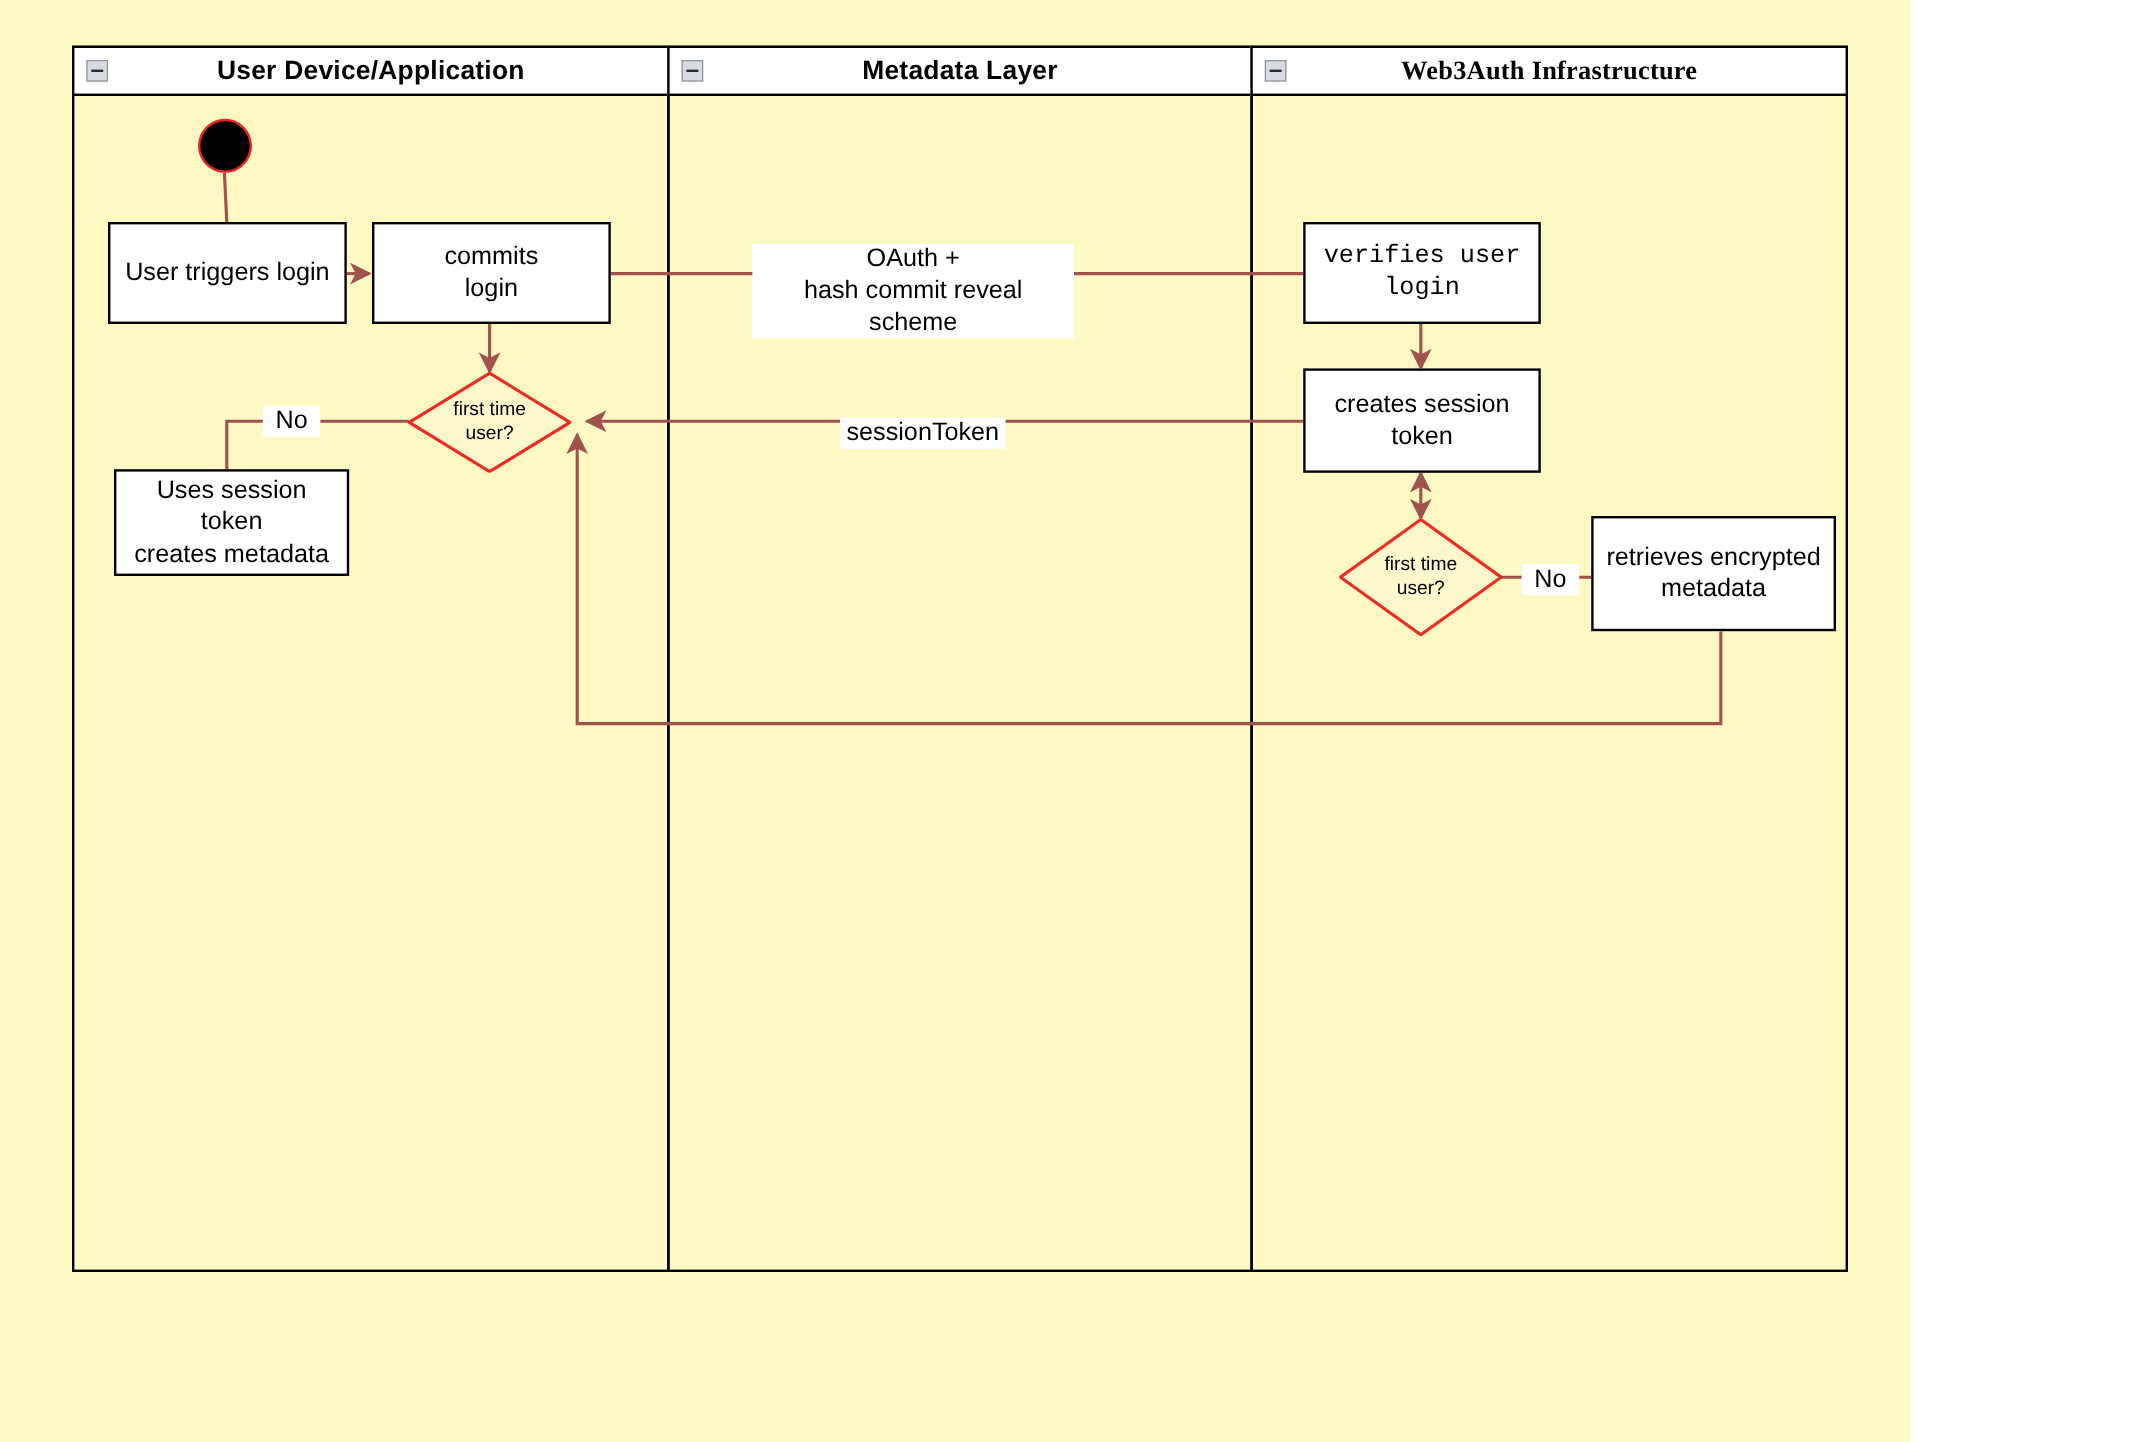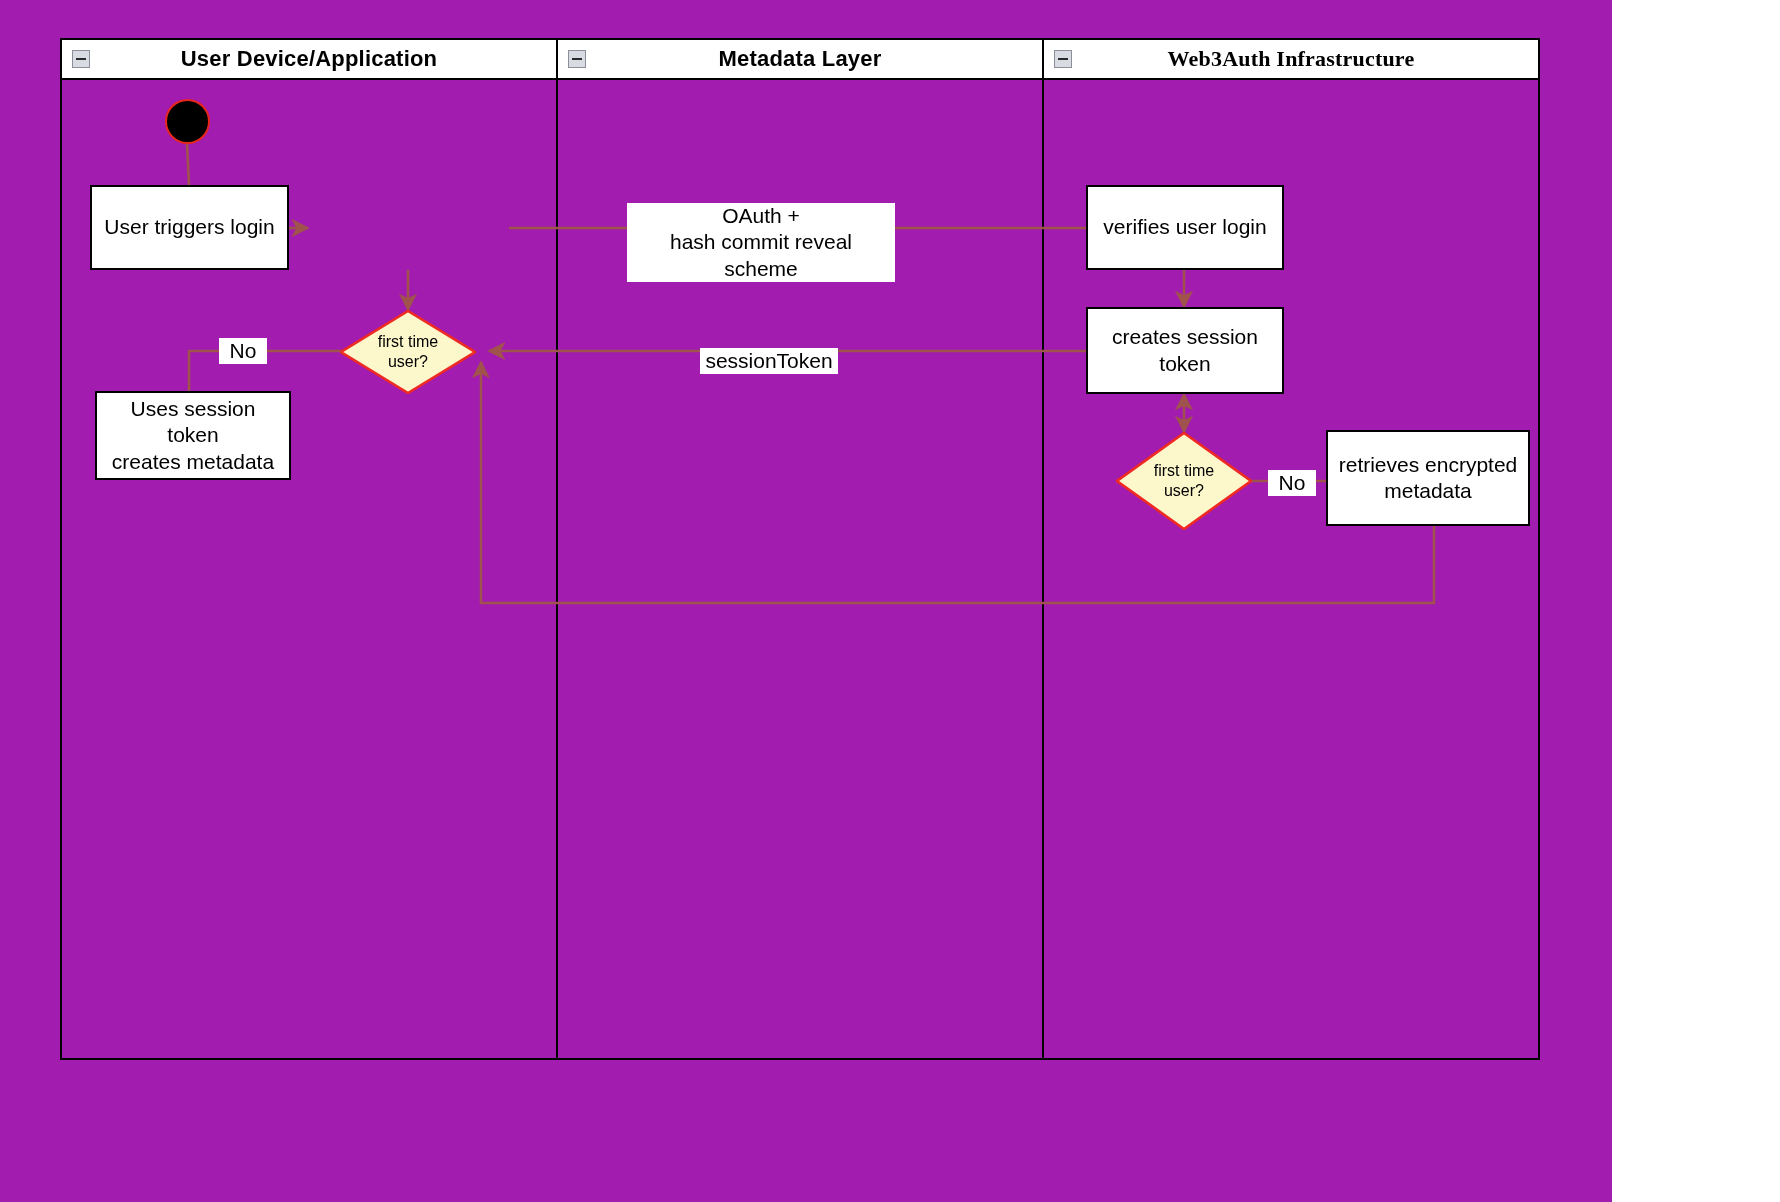--- a/index.html
+++ b/index.html
@@ -7,23 +7,22 @@
     padding: 0;
     background: #ffffff;
   }
   body {
     font-family: "Liberation Sans", sans-serif;
   }
   #canvas {
     position: relative;
     width: 1592px;
     height: 1202px;
-    background: #a21caf;
+    background: #fef9c3;
     overflow: hidden;
-    padding-left: 20px;
   }
 
   
   .lane {
     position: absolute;
     box-sizing: border-box;
     border: 2px solid #000000;
     background: transparent;
   }
   .lane-header {
@@ -186,34 +185,36 @@
       <path d="M 1251 481 L 1326 481"></path>
 
       <path d="M 1434 526 L 1434 603 L 481 603 L 481 362" marker-end="url(#arrow)"></path>
     </g>
   </svg>
 
   <div class="start-node" style="left:165px; top:99px; width:45px; height:45px;"></div>
 
   <div class="node-box" style="left:90px; top:185px; width:199px; height:85px;">User triggers login</div>
 
+  <div class="node-box" style="left:310px; top:185px; width:199px; height:85px;">commits
+login</div>
 
   <div class="diamond" style="left:340px; top:310px; width:136px; height:84px;">
     <svg viewBox="0 0 136 84" width="136" height="84" xmlns="http://www.w3.org/2000/svg">
       <polygon points="68,1 135,42 68,83 1,42" fill="#fdf8cc" stroke="#ee2a22" stroke-width="2.6"></polygon>
     </svg>
     <span class="dlabel">first time
 user?</span>
   </div>
 
   <div class="node-box" style="left:95px; top:391px; width:196px; height:89px;">Uses session
 token
 creates metadata</div>
 
-  <div class="node-box" style="left:1086px; top:185px; width:198px; height:85px;">verifies user login</div>
+  <div class="node-box" style="left:1086px; top:185px; width:198px; height:85px;font-family:Liberation Mono, monospace;">verifies user login</div>
 
   <div class="node-box" style="left:1086px; top:307px; width:198px; height:87px;">creates session
 token</div>
 
   <div class="diamond" style="left:1116px; top:432px; width:136px; height:98px;">
     <svg viewBox="0 0 136 98" width="136" height="98" xmlns="http://www.w3.org/2000/svg">
       <polygon points="68,1 135,49 68,97 1,49" fill="#fdf8cc" stroke="#ee2a22" stroke-width="2.6"></polygon>
     </svg>
     <span class="dlabel">first time
 user?</span>

